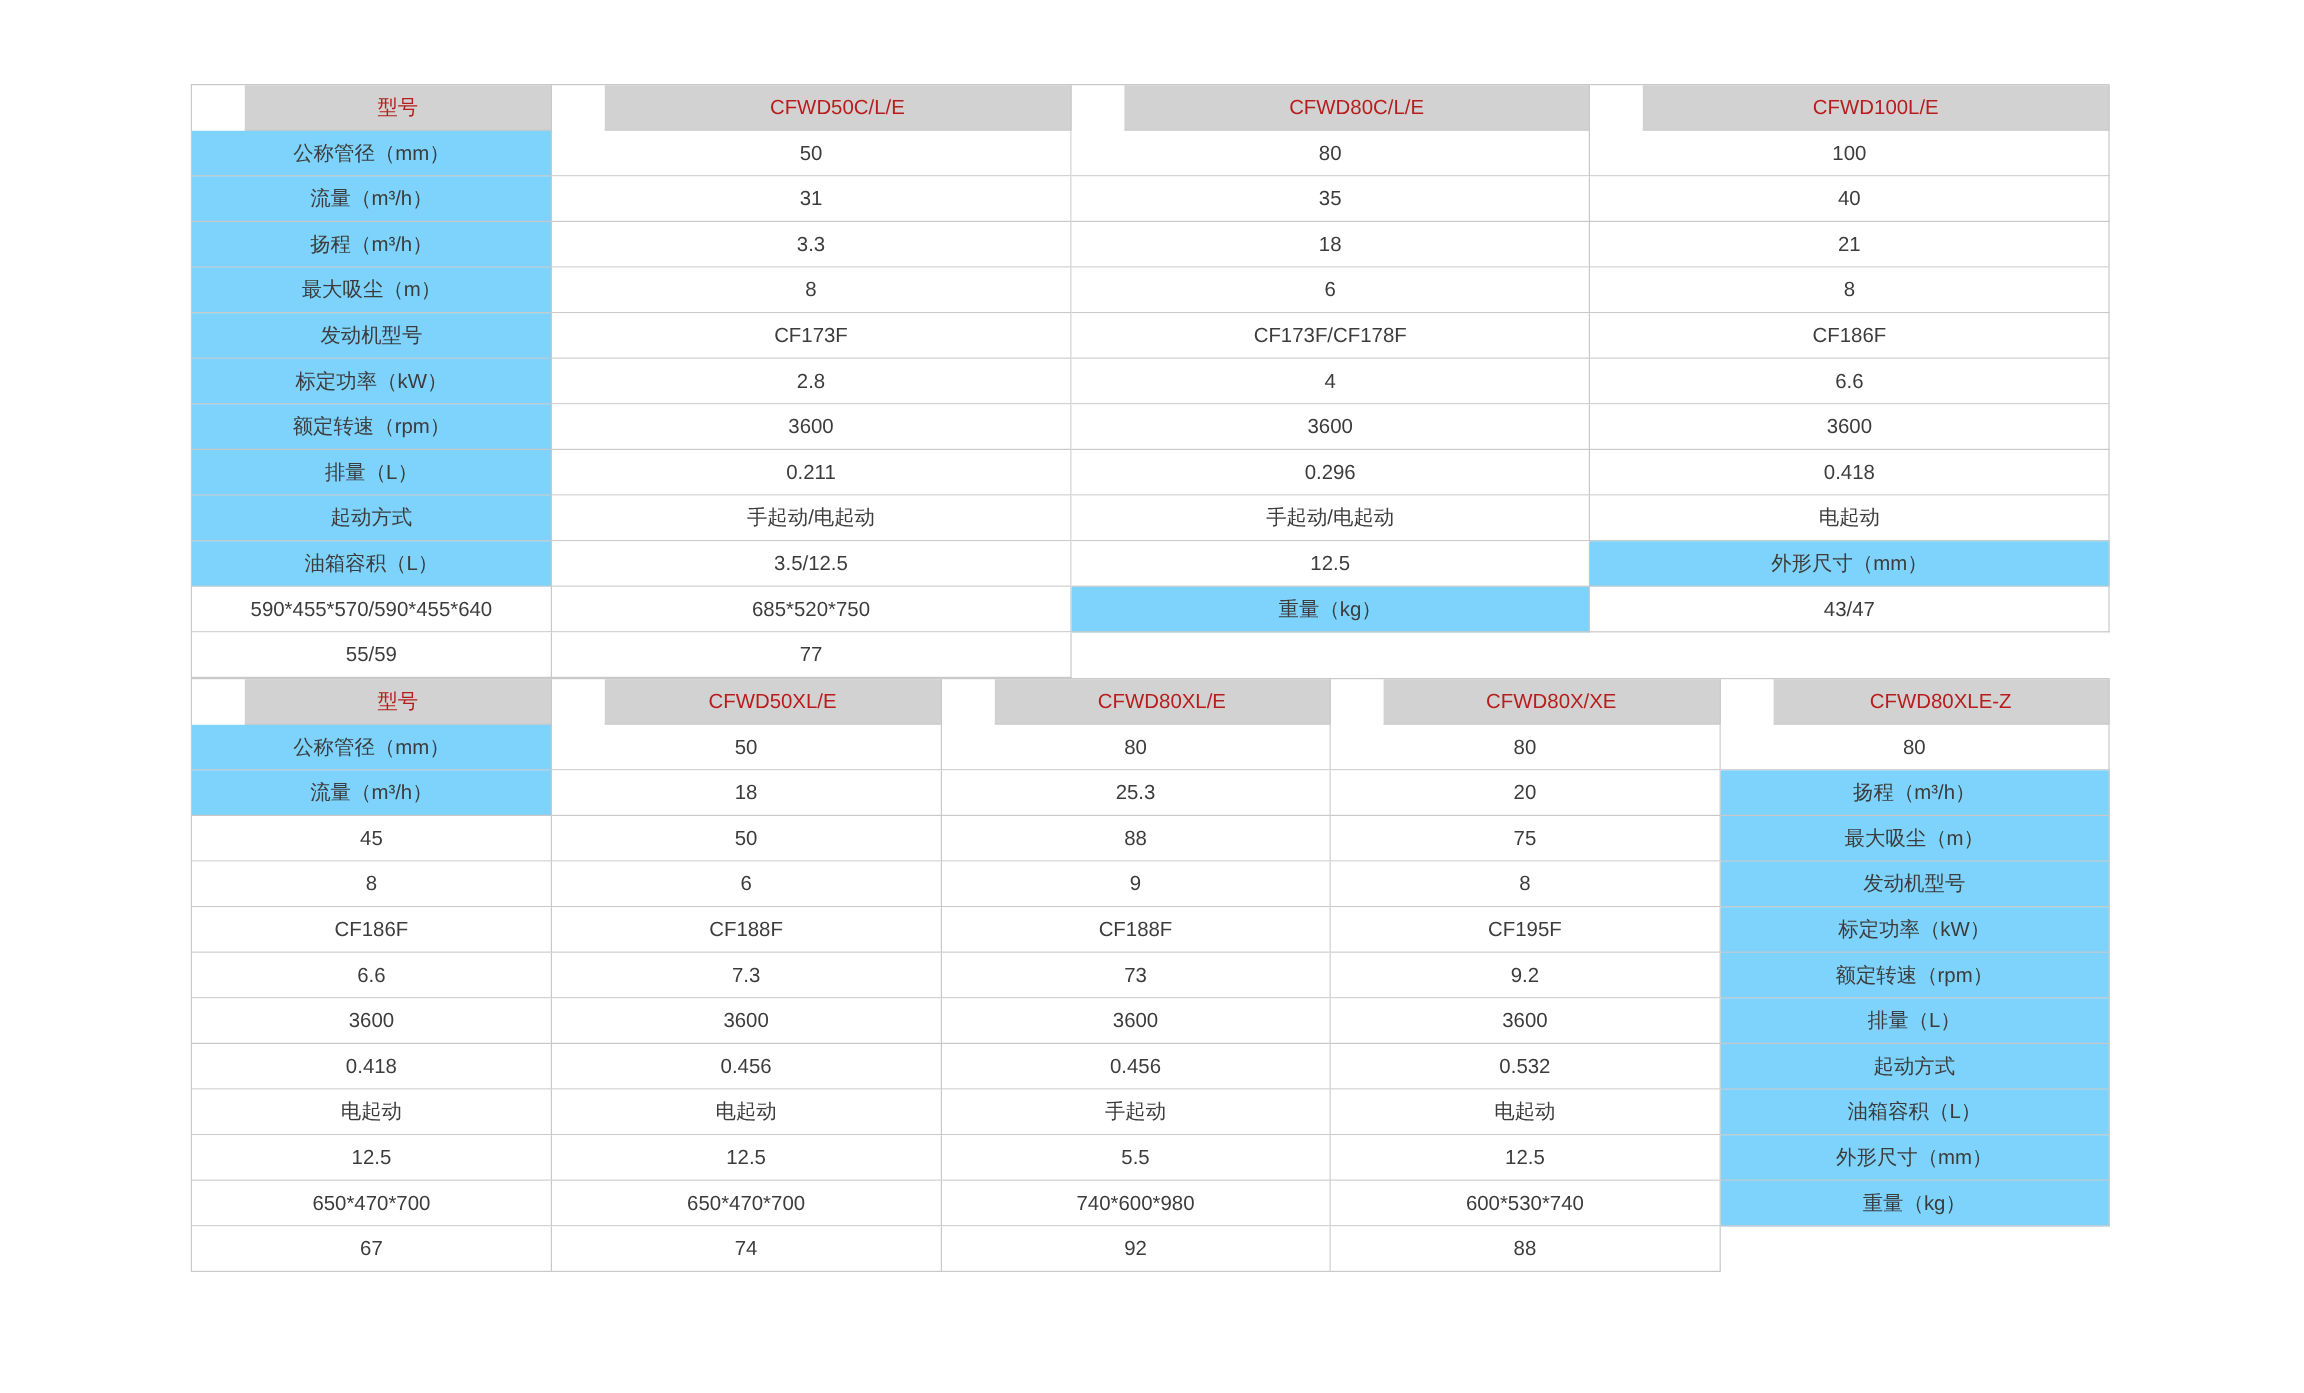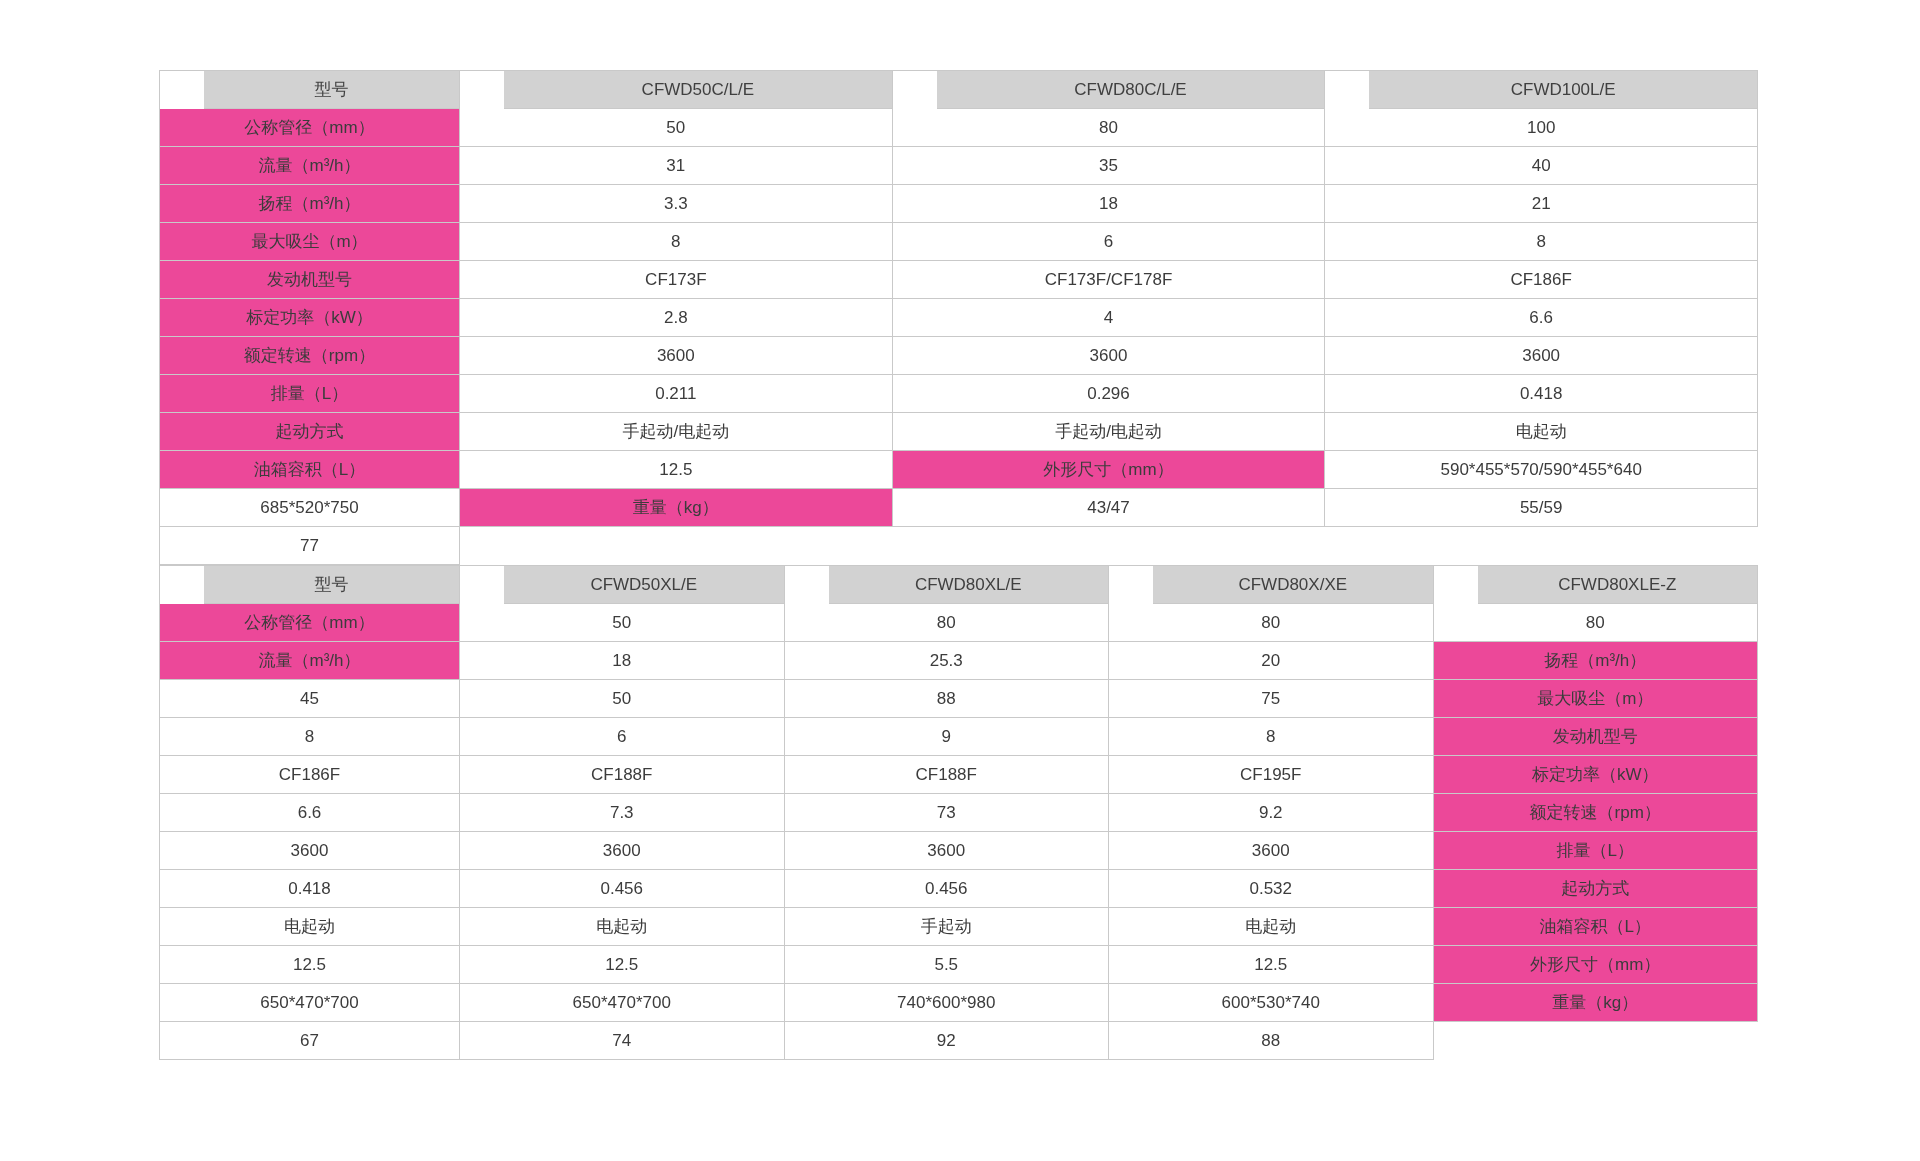--- a/index.html
+++ b/index.html
@@ -4,23 +4,23 @@
 <style>
   * { margin:0; padding:0; box-sizing:border-box; }
   html,body { width:1920px; height:1161px; background:#ffffff; font-family:"Liberation Sans","DejaVu Sans",sans-serif; }
   .spec-wrap { position:absolute; left:159px; top:70px; width:1599px; }
   .spec-table { display:grid; border-top:1px solid #c9c9c9; border-left:1px solid #c9c9c9; }
   .t1 { grid-template-columns:300px repeat(3,1fr); }
   .t2 { grid-template-columns:300px repeat(4,1fr); }
   .cell { height:38px; display:flex; align-items:center; justify-content:center;
           border-right:1px solid #c9c9c9; border-bottom:1px solid #c9c9c9;
           font-size:17px; color:#3c3c3c; white-space:nowrap; background:#ffffff; }
-  .head { background:#d2d2d2; color:#404040;margin-left:44px; }
+  .head { background:#d2d2d2; color:#b91c1c;margin-left:44px; }
   .head.lbl { background:#d2d2d2; }
-  .lbl { background:#ec4899; }
+  .lbl { background:#7dd3fc; }
 </style>
 </head>
 <body>
 
 <div class="spec-wrap">
 
   <div class="spec-table t1">
     <div class="cell head lbl">型号</div>
     <div class="cell head">CFWD50C/L/E</div>
     <div class="cell head">CFWD80C/L/E</div>
@@ -65,20 +65,21 @@
     <div class="cell">0.211</div>
     <div class="cell">0.296</div>
     <div class="cell">0.418</div>
 
     <div class="cell lbl">起动方式</div>
     <div class="cell">手起动/电起动</div>
     <div class="cell">手起动/电起动</div>
     <div class="cell">电起动</div>
 
     <div class="cell lbl">油箱容积（L）</div>
+    <div class="cell">3.5/12.5</div>
     <div class="cell">12.5</div>
 
     <div class="cell lbl">外形尺寸（mm）</div>
     <div class="cell">590*455*570/590*455*640</div>
     <div class="cell">685*520*750</div>
 
     <div class="cell lbl">重量（kg）</div>
     <div class="cell">43/47</div>
     <div class="cell">55/59</div>
     <div class="cell">77</div>

